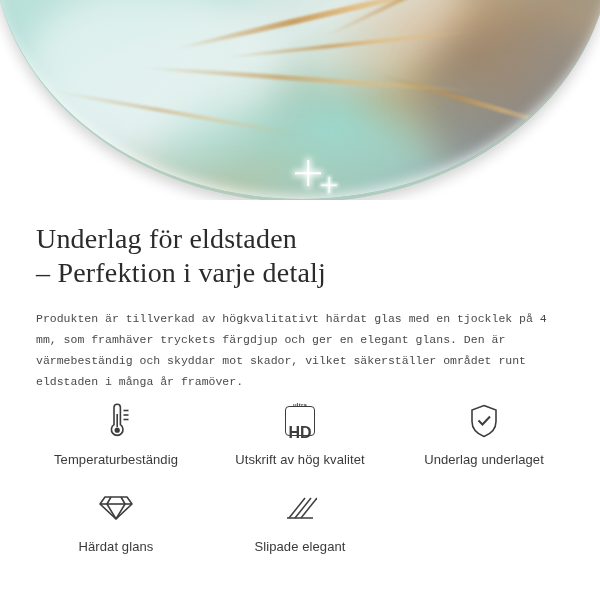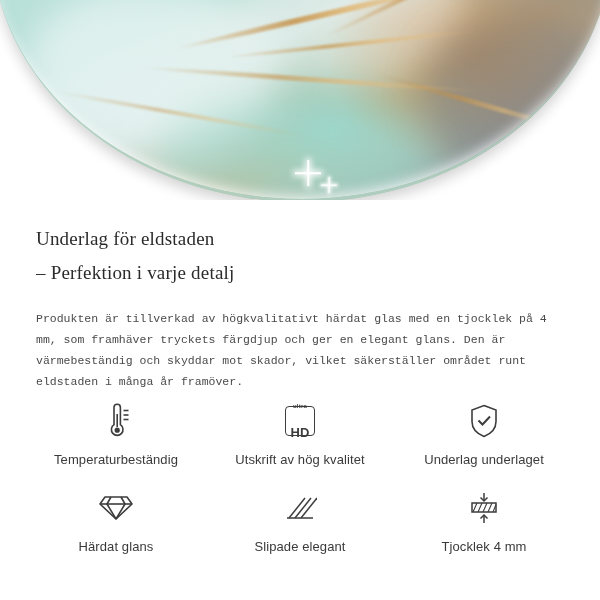--- a/index.html
+++ b/index.html
@@ -103,21 +103,21 @@
   
   .content {
     position: absolute;
     top: 222px;
     left: 0;
     width: 600px;
     padding: 0 36px;
   }
   .headline {
     font-family: "Liberation Serif", serif;
-    font-size: 19px;
+    font-size: 28px;
     line-height: 34px;
     color: #2b2b2b;
     font-weight: 400;
     margin: 0 0 18px 0;
     letter-spacing: 0.2px;
   }
   .headline .l2 { display: block; }
   .body {
     font-family: Liberation Mono, monospace;
     font-size: 11.5px;
@@ -163,21 +163,21 @@
     width: 30px; height: 30px;
     border: 1.6px solid #3d3d3d;
     border-radius: 4px;
     display: flex;
     flex-direction: column;
     align-items: center;
     justify-content: center;
     line-height: 1;
   }
   .ultrahd .u1 { font-size: 6px; font-weight: 700; letter-spacing: .2px; }
-  .ultrahd .u2 { font-size: 13px; font-weight: 700; margin-top: 17px; }
+  .ultrahd .u2 { font-size: 16px; font-weight: 700; margin-top: 17px; }
   svg { display: block; }
 </style>
 </head>
 <body>
 
 <div class="page">
 
   <div class="hero">
     <div class="disc">
       <div class="wash w1"></div>
@@ -258,28 +258,15 @@
         <svg width="34" height="32" viewBox="0 0 34 32" fill="none" stroke="#3d3d3d" stroke-width="1.5">
           <path d="M6 26 L22 6"></path>
           <path d="M12 26 L28 6"></path>
           <path d="M18 26 L34 6"></path>
           <path d="M4 26 H30"></path>
         </svg>
       </div>
       <div class="cap">Slipade elegant</div>
     </div>
 
-    <div class="feature">
-      <div class="ico">
-        <svg width="36" height="36" viewBox="0 0 36 36" fill="none" stroke="#3d3d3d" stroke-width="1.5">
-          <line x1="18" y1="3" x2="18" y2="10"></line>
-          <path d="M14.5 7.5 L18 11 L21.5 7.5"></path>
-          <rect x="6" y="13" width="24" height="9"></rect>
-          <path d="M7 22 L11 13 M12 22 L16 13 M17 22 L21 13 M22 22 L26 13 M27 22 L30 14.5" stroke-width="1.1"></path>
-          <line x1="18" y1="33" x2="18" y2="26"></line>
-          <path d="M14.5 28.5 L18 25 L21.5 28.5"></path>
-        </svg>
-      </div>
-      <div class="cap">Tjocklek 4 mm</div>
-    </div>
 
   </div>
 </div>
 
 </body></html>

